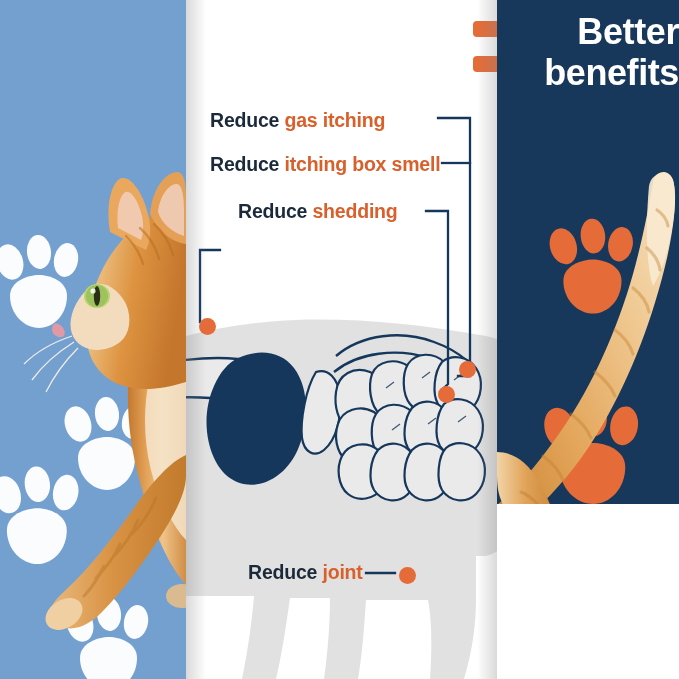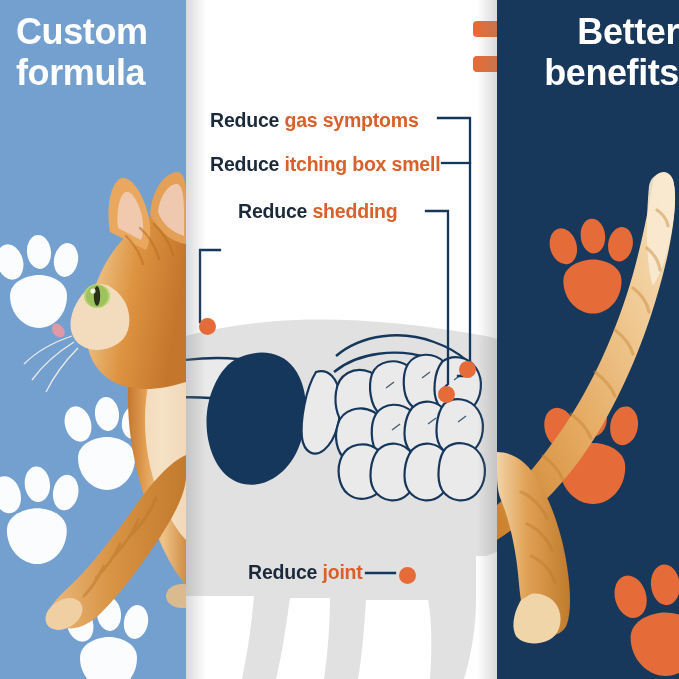--- a/index.html
+++ b/index.html
@@ -10,21 +10,21 @@
     position:relative;
   }
   .stage { position:absolute; inset:0; width:679px; height:679px; overflow:hidden; }
 
   
   .panel-left {
     position:absolute; left:0; top:0; width:186px; height:679px;
     background:#74a0d0; overflow:hidden;
   }
   .panel-right {
-    position:absolute; left:497px; top:0; width:182px; height:679px;
+    position:absolute; left:497px; top:0; width:182px; height:504px;
     background:#17385b; overflow:hidden;
   }
   .panel-center {
     position:absolute; left:186px; top:0; width:311px; height:679px;
     background:#ffffff; overflow:hidden;
   }
   
   .edge-l {
     position:absolute; left:186px; top:0; width:20px; height:679px;
     background:linear-gradient(to right, rgba(130,130,130,.30), rgba(255,255,255,0));
@@ -193,21 +193,20 @@
           <path d="M156 498 C150 512 142 524 132 534"></path>
           <path d="M138 520 C132 534 124 546 114 556"></path>
           <path d="M120 544 C114 558 106 568 96 578"></path>
           <path d="M104 566 C98 578 92 588 84 596"></path>
         </g>
 
         <ellipse cx="182" cy="596" rx="16" ry="12" fill="#e6bd87" opacity="0.9"></ellipse>
       </g>
     </svg>
 
-    <div class="head-text head-left">Custom<br>formula</div>
   </div>
 
   <div class="panel-right">
     <svg class="cat-right" viewBox="0 0 182 679">
       <defs>
         <linearGradient id="furTail" x1="0" y1="1" x2="1" y2="0">
           <stop offset="0%" stop-color="#c9802f"></stop>
           <stop offset="35%" stop-color="#e3a65b"></stop>
           <stop offset="70%" stop-color="#f0ca94"></stop>
           <stop offset="100%" stop-color="#f7e3c4"></stop>
@@ -361,21 +360,21 @@
 
         <path d="M180 573 L209 573"></path>
       </g>
     </svg>
 
     <div class="eq eq1"></div>
     <div class="eq eq2"></div>
 
     <div class="callout c1">
       <span>Reduce</span>
-      <span class="hl">gas symptoms</span>
+      <span class="hl">gas itching</span>
     </div>
 
     <div class="callout c2">
       <span>Reduce</span>
       <span class="hl">itching box smell</span>
     </div>
 
     <div class="callout c3">
       <span>Reduce</span>
       <span class="hl">shedding</span>

